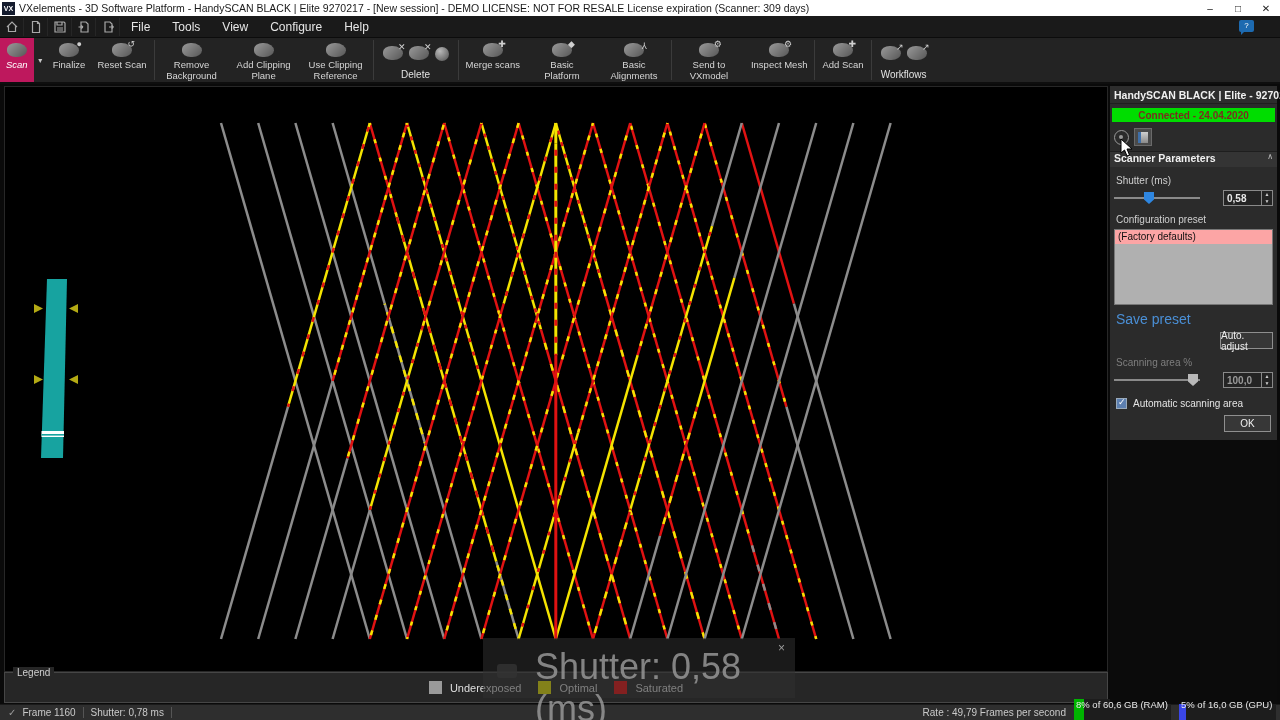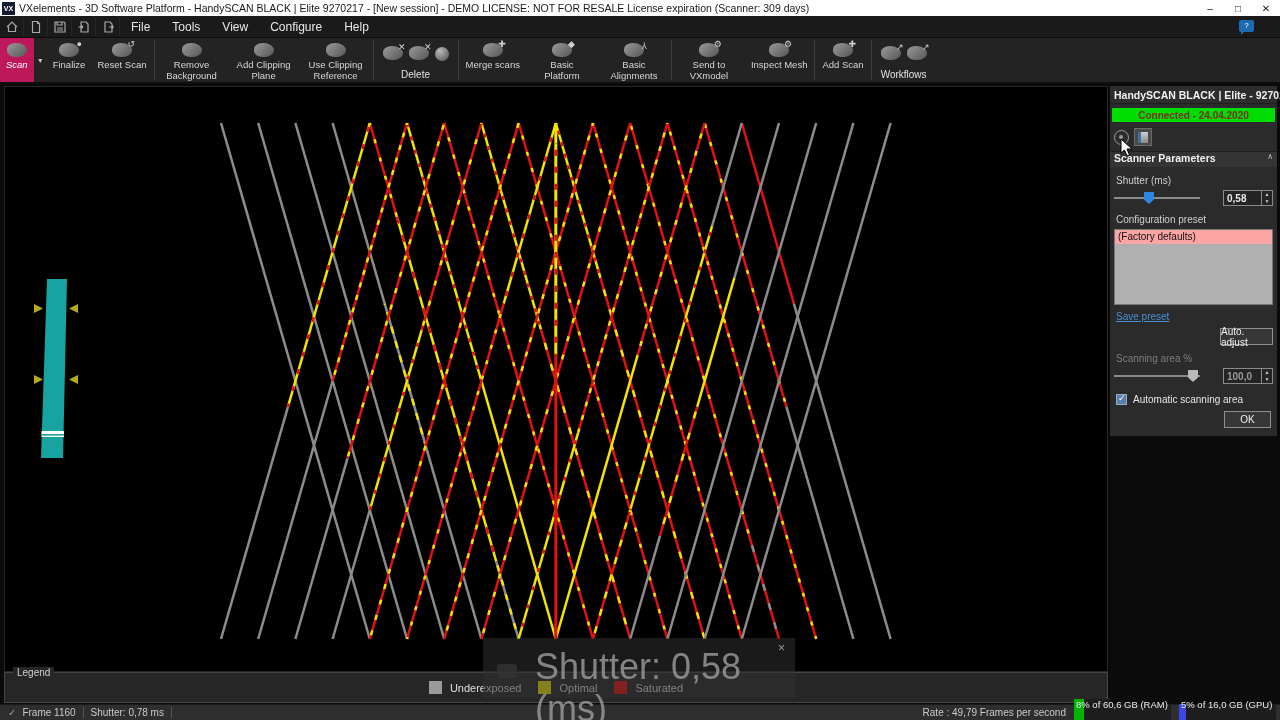--- a/index.html
+++ b/index.html
@@ -116,21 +116,21 @@
   .thumb.gray { background:#b9b9b9; }
   .spinbox { margin-left:auto; width:50px; height:16px; background:#242424; border:1px solid #8a8a8a;
     display:flex; align-items:center;font-weight:bold; }
   .spinbox .v { flex:1; font-size:10px; color:#e8e8e8; padding-left:3px; }
   .spinbox .v.dis { color:#9a9a9a; }
   .spin { width:11px; height:100%; border-left:1px solid #8a8a8a; display:flex; flex-direction:column; }
   .spin i { flex:1; font-style:normal; font-size:5px; color:#cfcfcf; text-align:center; line-height:7px; }
   .listbox { margin:2px 4px 0 4px; height:76px; background:#b0b0b0; border:1px solid #777; }
   .listbox .row-sel { height:14px; background:#fca5a5; font-size:10px; color:#111;
     padding:1px 3px 0 3px; }
-  .link { font-size:10px; color:#4a8fd6; text-decoration:underline; margin:6px 0 0 6px;
+  .link { font-size:14px; color:#4a8fd6; margin:6px 0 0 6px;
     display:inline-block;text-align:center; }
   .btn { background:#373737; border:1px solid #8f8f8f; color:#efefef; font-size:10px;
     height:17px; display:flex; align-items:center; justify-content:center; }
   .btn-auto { width:53px; margin:4px 4px 0 auto; }
   .btn-ok { width:47px; margin:6px 6px 0 auto; }
   .chk-row { display:flex; align-items:center; gap:6px; margin:10px 0 0 6px; }
   .chk { width:11px; height:11px; background:#5c7fb0; border:1px solid #9ab; position:relative; }
   .chk:after { content:"✓"; position:absolute; left:1px; top:-2px; font-size:9px; color:#fff; }
   .chk-row .t { font-size:10px; color:#e4e4e4; }
   .cursor { position:absolute; left:10px; top:52px; z-index:9; }

